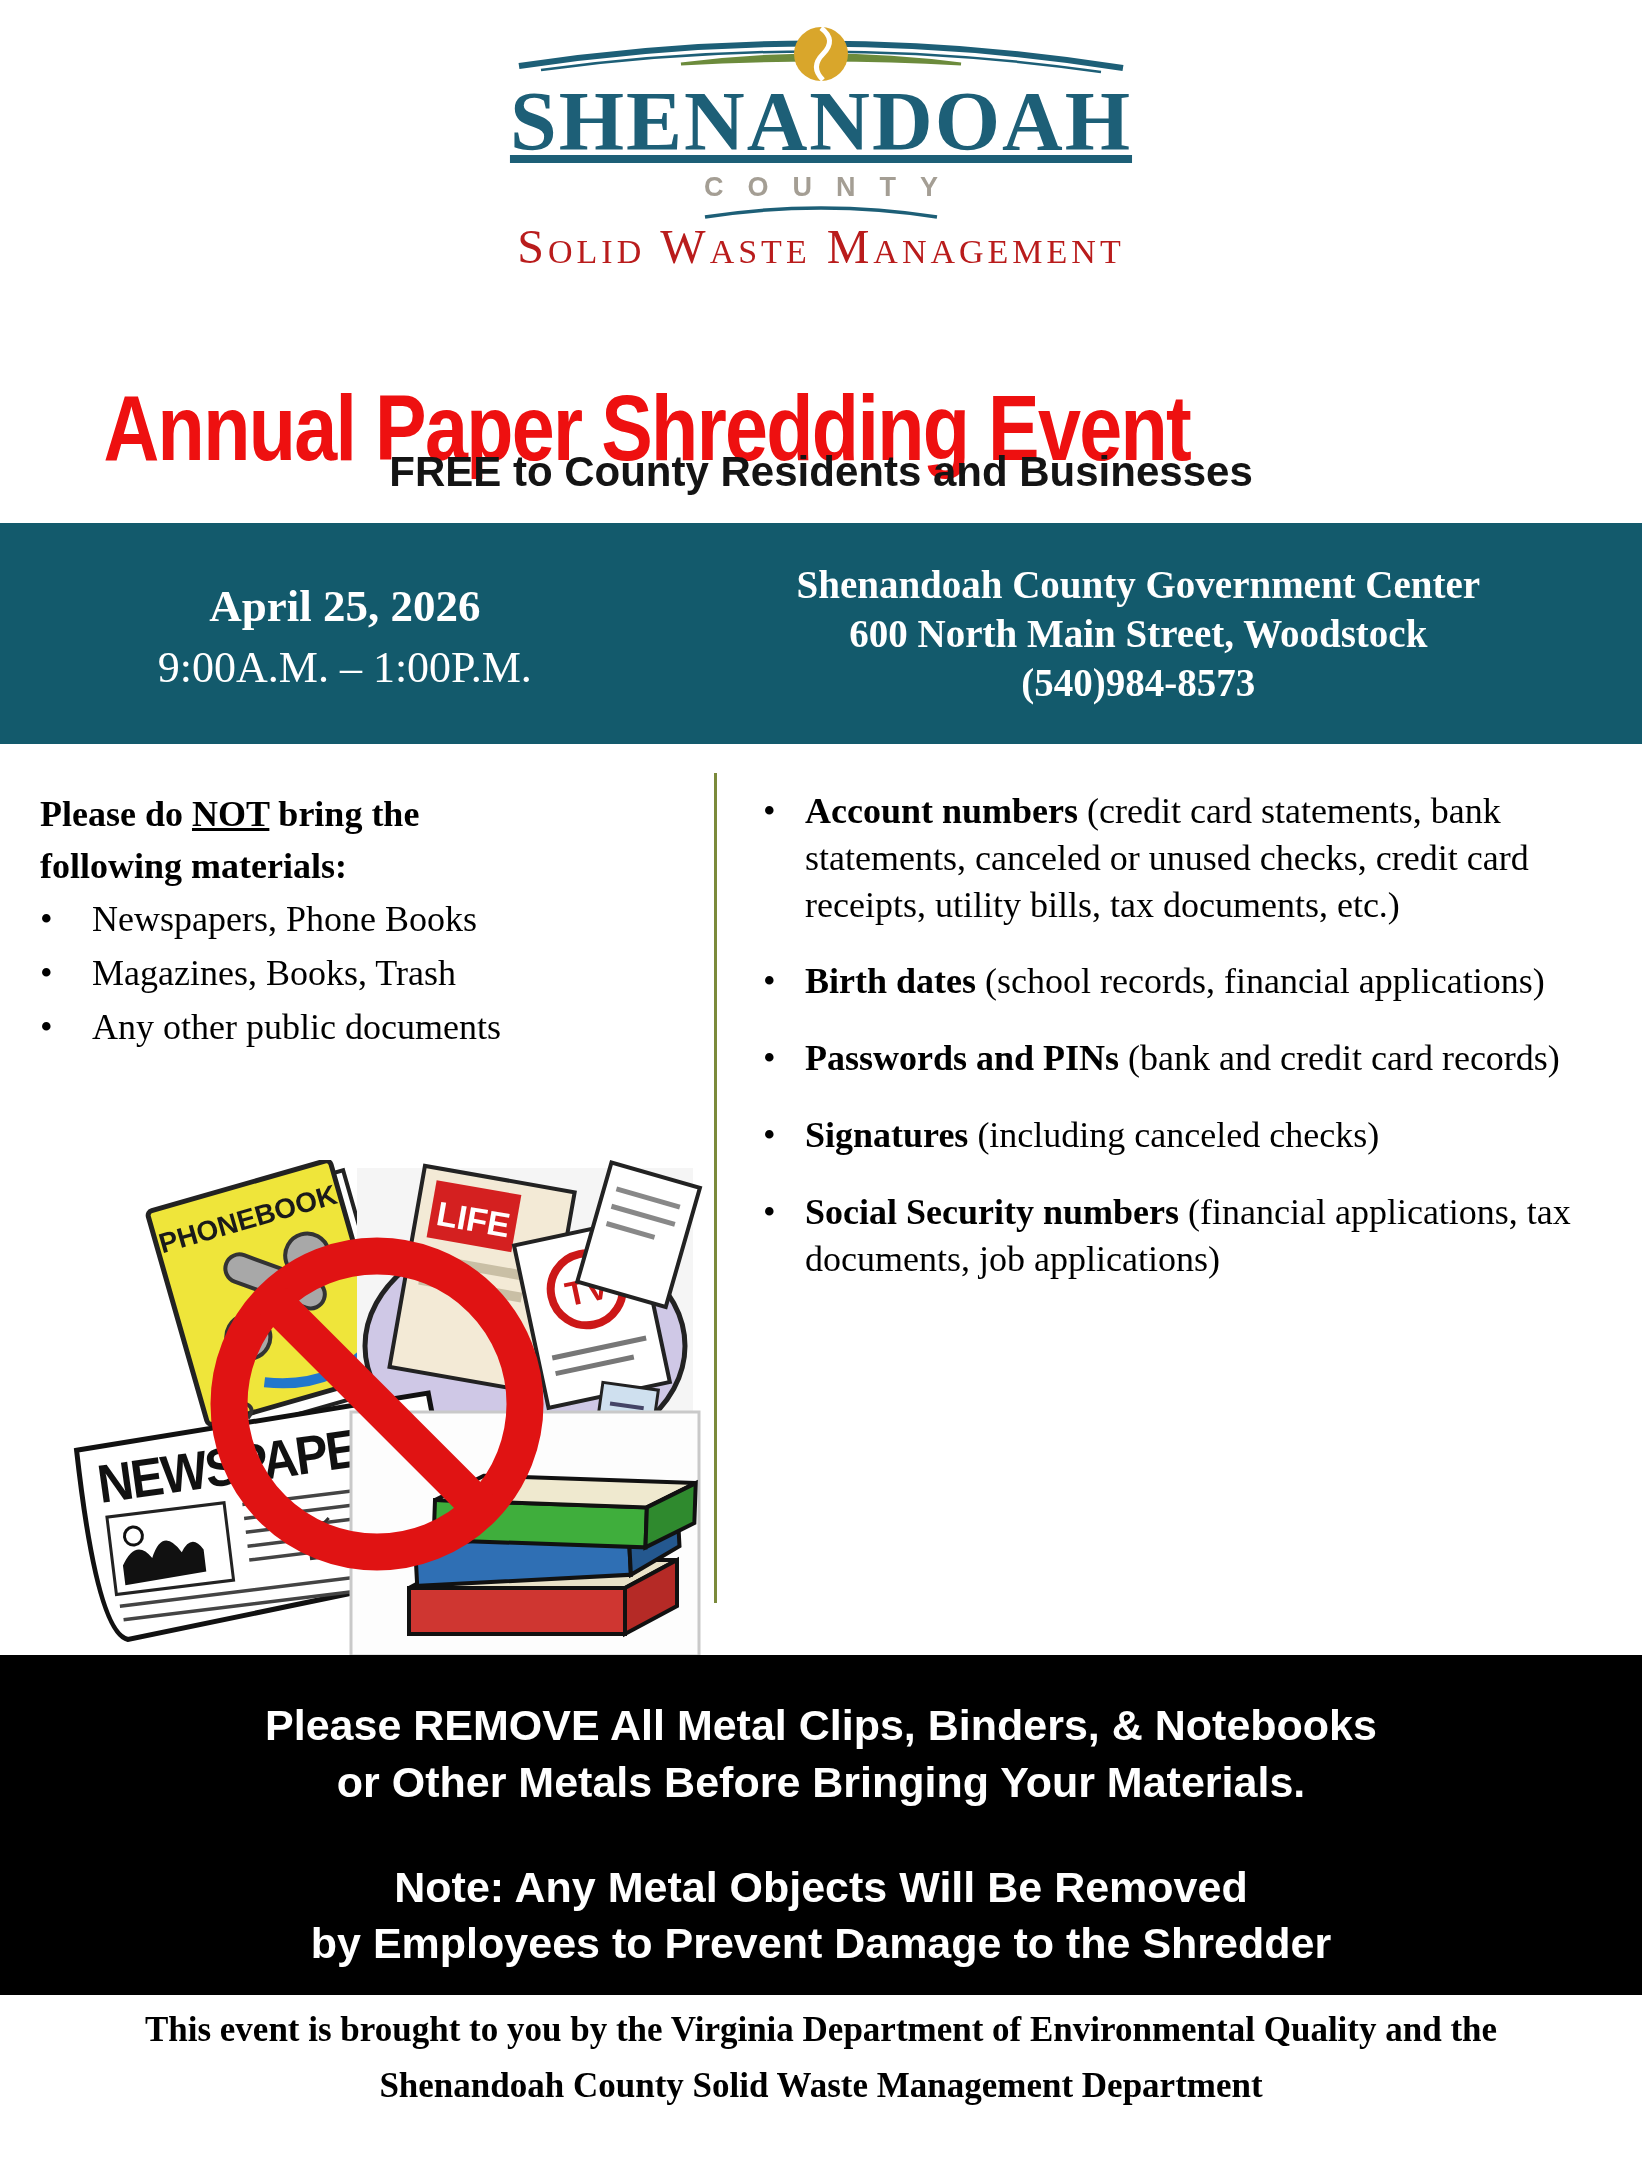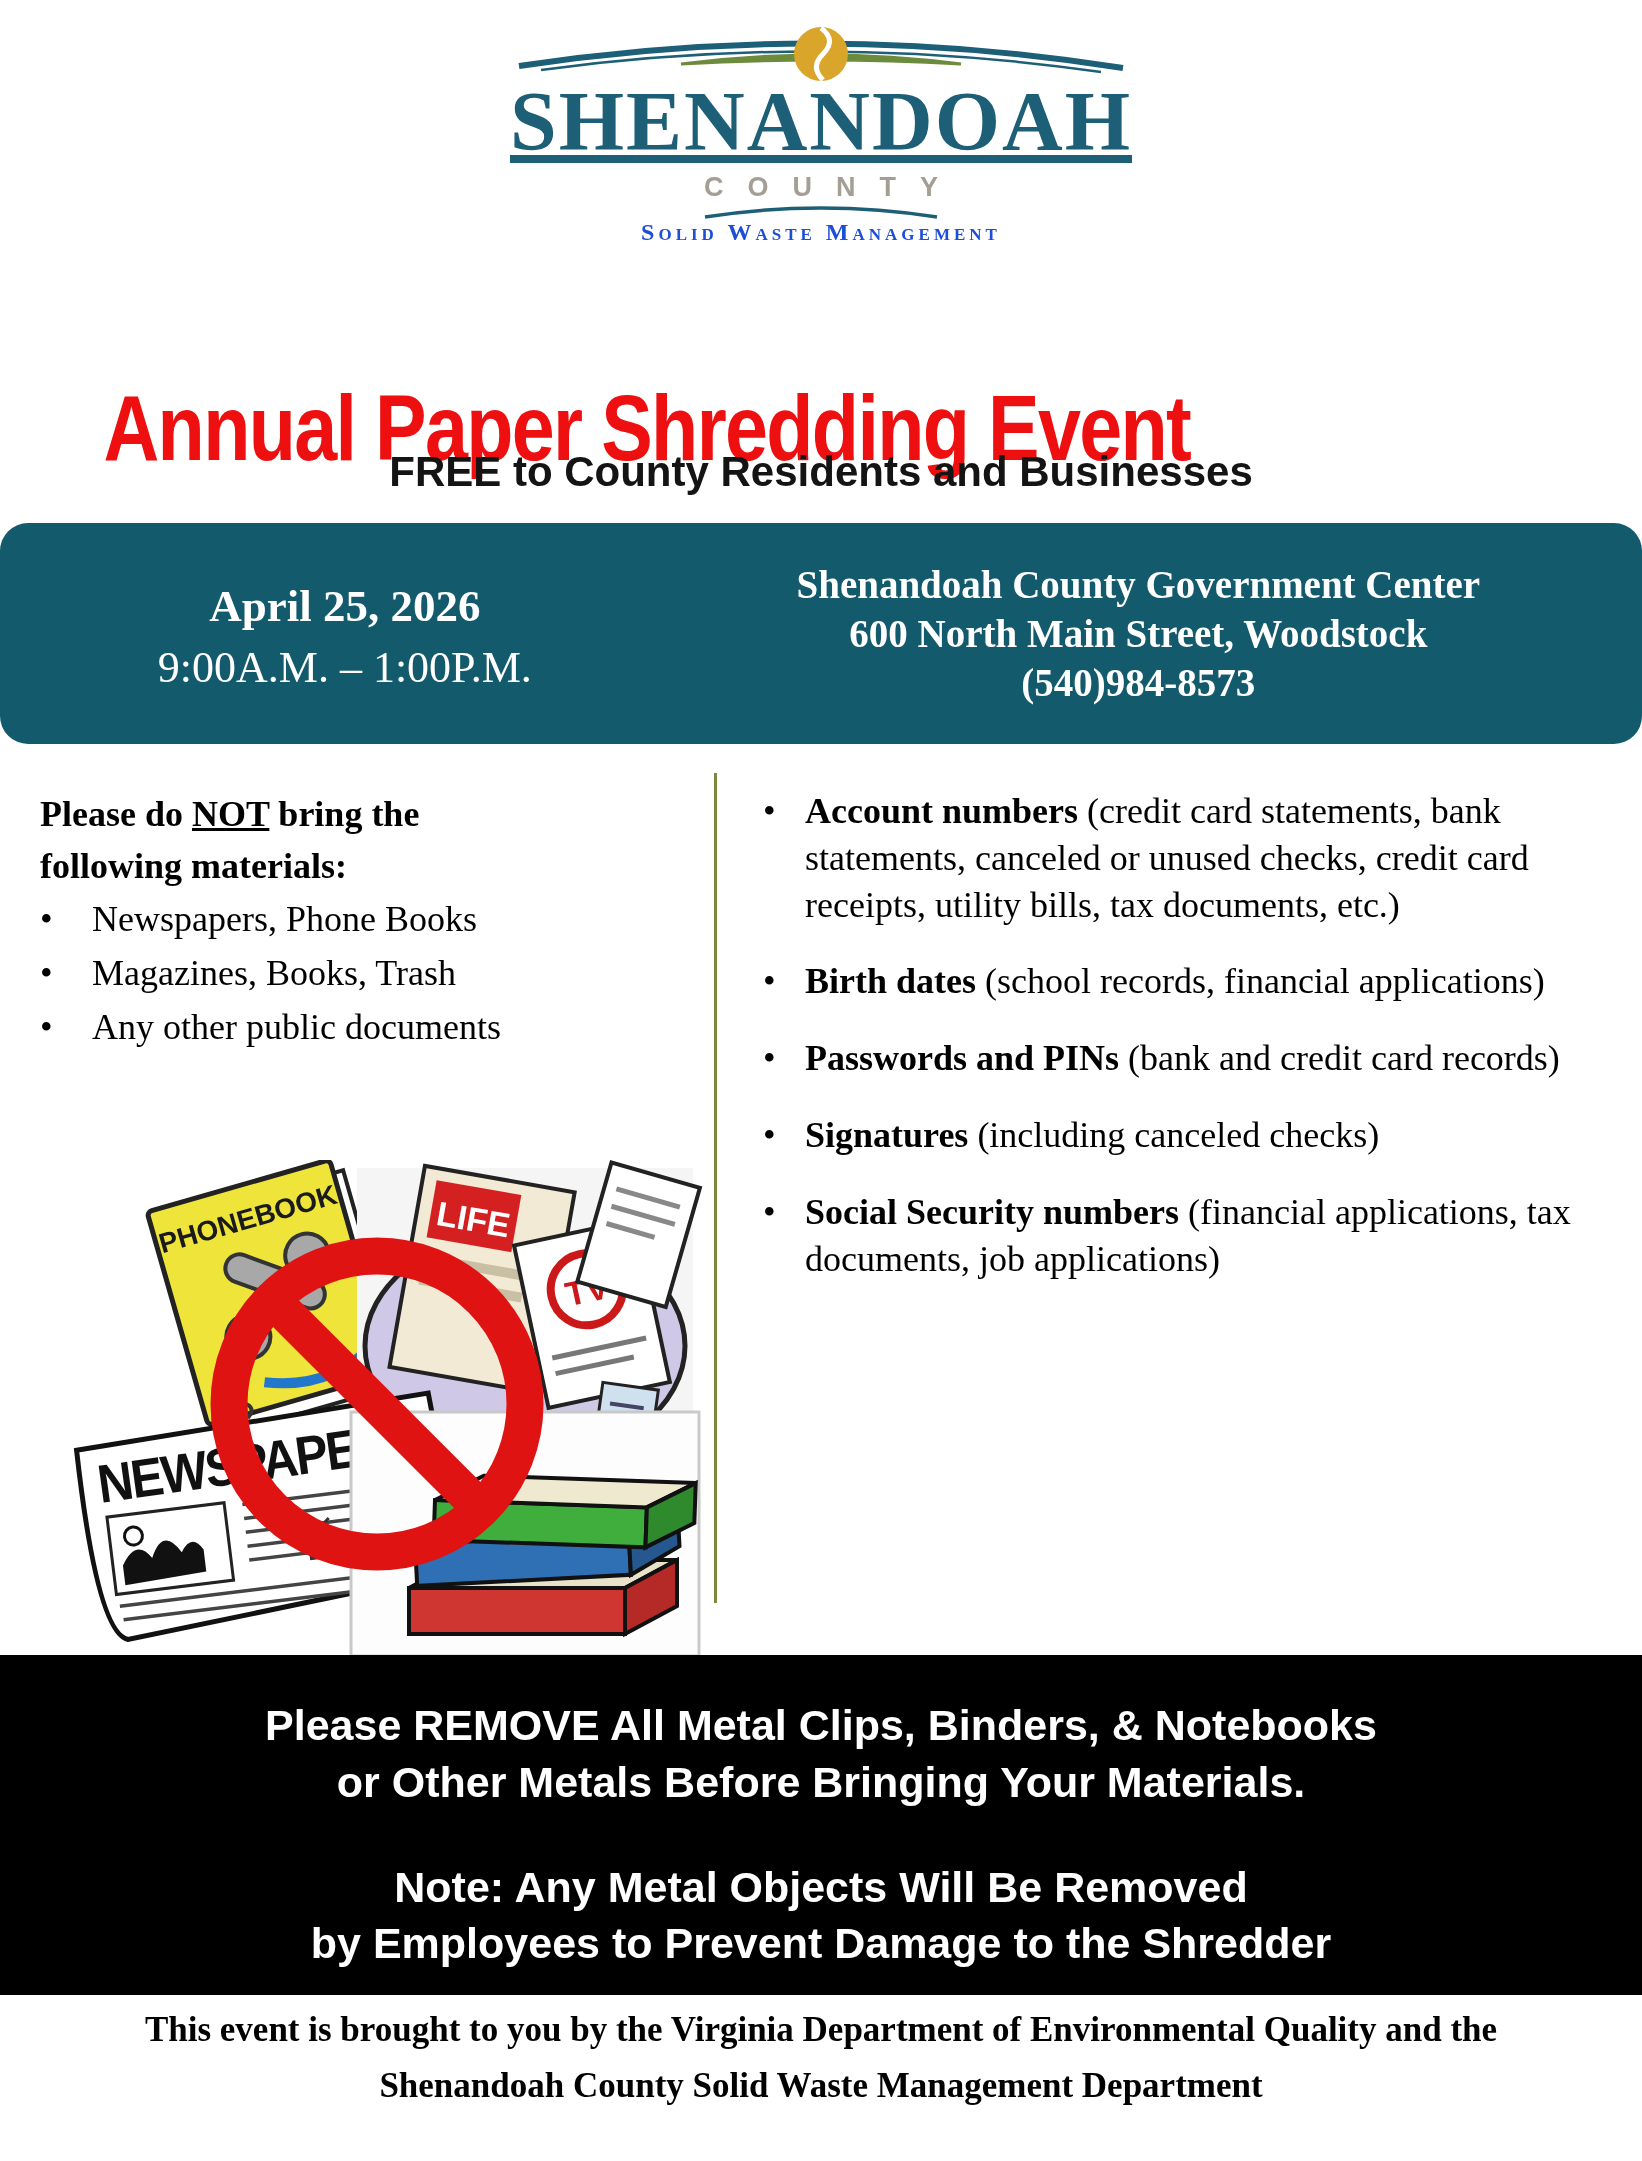--- a/index.html
+++ b/index.html
@@ -7,33 +7,33 @@
         font-family:"Liberation Serif",serif;color:#000;}
 
   
   .logo{position:absolute;top:14px;left:0;width:100%;text-align:center;}
   .logo-swoosh{display:block;margin:0 auto;}
   .logo-name{font-family:"Liberation Serif",serif;font-weight:bold;font-size:84px;line-height:1;
              color:#1d5f77;letter-spacing:2px;margin-top:-16px;text-decoration:underline;}
   .logo-county{font-family:"Liberation Sans",sans-serif;font-weight:bold;font-size:27px;
                color:#a49e94;letter-spacing:24px;text-indent:24px;margin-top:8px;}
   .logo-arc{display:block;margin:0 auto;}
-  .logo-dept{font-family:"Liberation Serif",serif;font-weight:bold;font-size:24px;
-             font-variant:small-caps;letter-spacing:4px;color:#1d4ed8;margin-top:-2px;}
+  .logo-dept{font-family:"Liberation Serif",serif;font-weight:normal;font-size:48px;
+             font-variant:small-caps;letter-spacing:4px;color:#b91c1c;margin-top:-2px;}
 
   
   .title{position:absolute;top:318px;left:0;width:100%;text-align:left;
          font-family:"Liberation Sans",sans-serif;font-weight:bold;font-size:92px;color:#ee1010;
          line-height:1.05;white-space:nowrap;}
   .title .squeeze{display:inline-block;transform:scaleX(.84);transform-origin:center;letter-spacing:-2px;}
   .subtitle{position:absolute;top:448px;left:0;width:100%;text-align:center;
             font-family:"Liberation Sans",sans-serif;font-weight:bold;font-size:42px;color:#141414;}
 
   
-  .band{position:absolute;top:523px;left:0;width:100%;height:221px;background:#135a6c;color:#fff;display:flex;border-radius:28px;}
+  .band{position:absolute;top:523px;left:0;width:100%;height:221px;background:#135a6c;color:#fff;display:flex;}
   .band-left{width:42%;display:flex;flex-direction:column;justify-content:center;align-items:center;padding-top:6px;}
   .band-date{font-size:45px;font-weight:bold;}
   .band-time{font-size:44px;margin-top:10px;}
   .band-right{flex:1;display:flex;flex-direction:column;justify-content:center;text-align:center;
               font-weight:bold;font-size:39px;line-height:1.26;padding-right:55px;}
 
   
   .columns{position:absolute;top:743px;left:0;width:100%;height:912px;}
   .divider{position:absolute;left:714px;top:30px;width:3px;height:830px;background:#7b8a3b;}
   .col-left{position:absolute;left:40px;top:45px;width:630px;}

